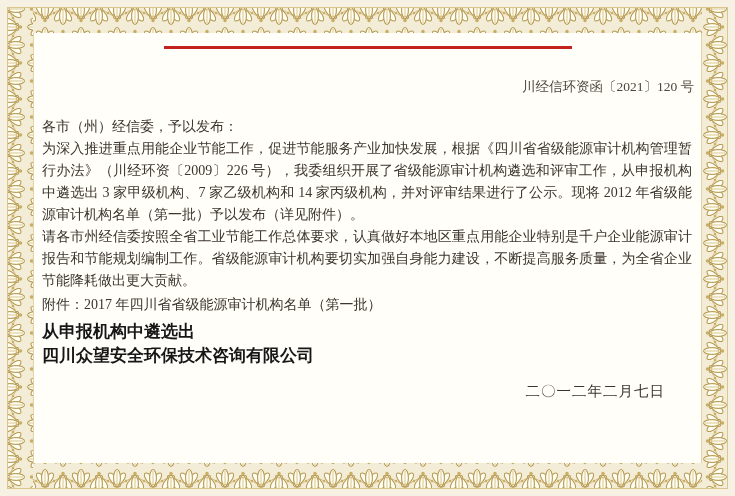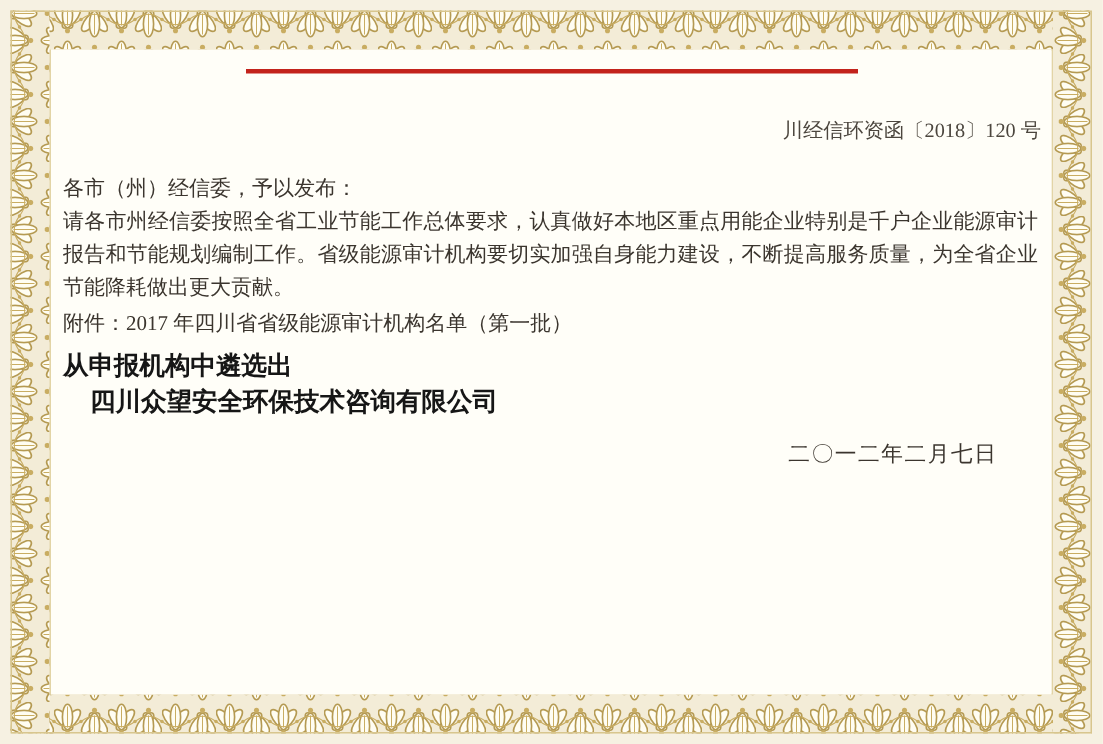--- a/index.html
+++ b/index.html
@@ -78,21 +78,21 @@
   }
   .bold-line {
     padding: 0 9px 0 8px;
     font-family: "Liberation Sans", sans-serif;
     font-weight: bold;
     font-size: 17px;
     line-height: 21px;
     color: #161616;
   }
   .grade-heading { margin-top: 5px; }
-  .company-name { margin-top: 3px; margin-left: 18px; }
+  .company-name { margin-top: 3px; }
   .issue-date {
     margin-top: 15px;
     padding-right: 36px;
     text-align: right;
     font-size: 14.5px;
     line-height: 20px;
     color: #3b352e;
     letter-spacing: 1px;
   }
 </style>
@@ -156,24 +156,25 @@
     <rect x="702" y="7" width="26" height="482" fill="url(#garlandV)"></rect>
     <rect x="7.5" y="7.5" width="720" height="481" fill="none" stroke="#d8c68e" stroke-width="1"></rect>
     <rect x="33.5" y="33.5" width="668" height="429" fill="none" stroke="#e2d4a6" stroke-width="1"></rect>
   </svg>
 
   <div class="paper">
 
 
     <div class="red-rule"></div>
 
-    <div class="doc-number">川经信环资函〔2018〕120 号</div>
+    <div class="doc-number">川经信环资函〔2021〕120 号</div>
 
     <div class="body-block">
       <div class="salutation">各市（州）经信委，予以发布：</div>
+      <div class="para">为深入推进重点用能企业节能工作，促进节能服务产业加快发展，根据《四川省省级能源审计机构管理暂行办法》（川经环资〔2009〕226 号），我委组织开展了省级能源审计机构遴选和评审工作，从申报机构中遴选出 3 家甲级机构、7 家乙级机构和 14 家丙级机构，并对评审结果进行了公示。现将 2012 年省级能源审计机构名单（第一批）予以发布（详见附件）。</div>
       <div class="para">请各市州经信委按照全省工业节能工作总体要求，认真做好本地区重点用能企业特别是千户企业能源审计报告和节能规划编制工作。省级能源审计机构要切实加强自身能力建设，不断提高服务质量，为全省企业节能降耗做出更大贡献。</div>
     </div>
 
     <div class="attachment-line">附件：2017 年四川省省级能源审计机构名单（第一批）</div>
 
     <div class="bold-line grade-heading">从申报机构中遴选出</div>
 
     <div class="bold-line company-name">四川众望安全环保技术咨询有限公司</div>
 
     <div class="issue-date">二〇一二年二月七日</div>

